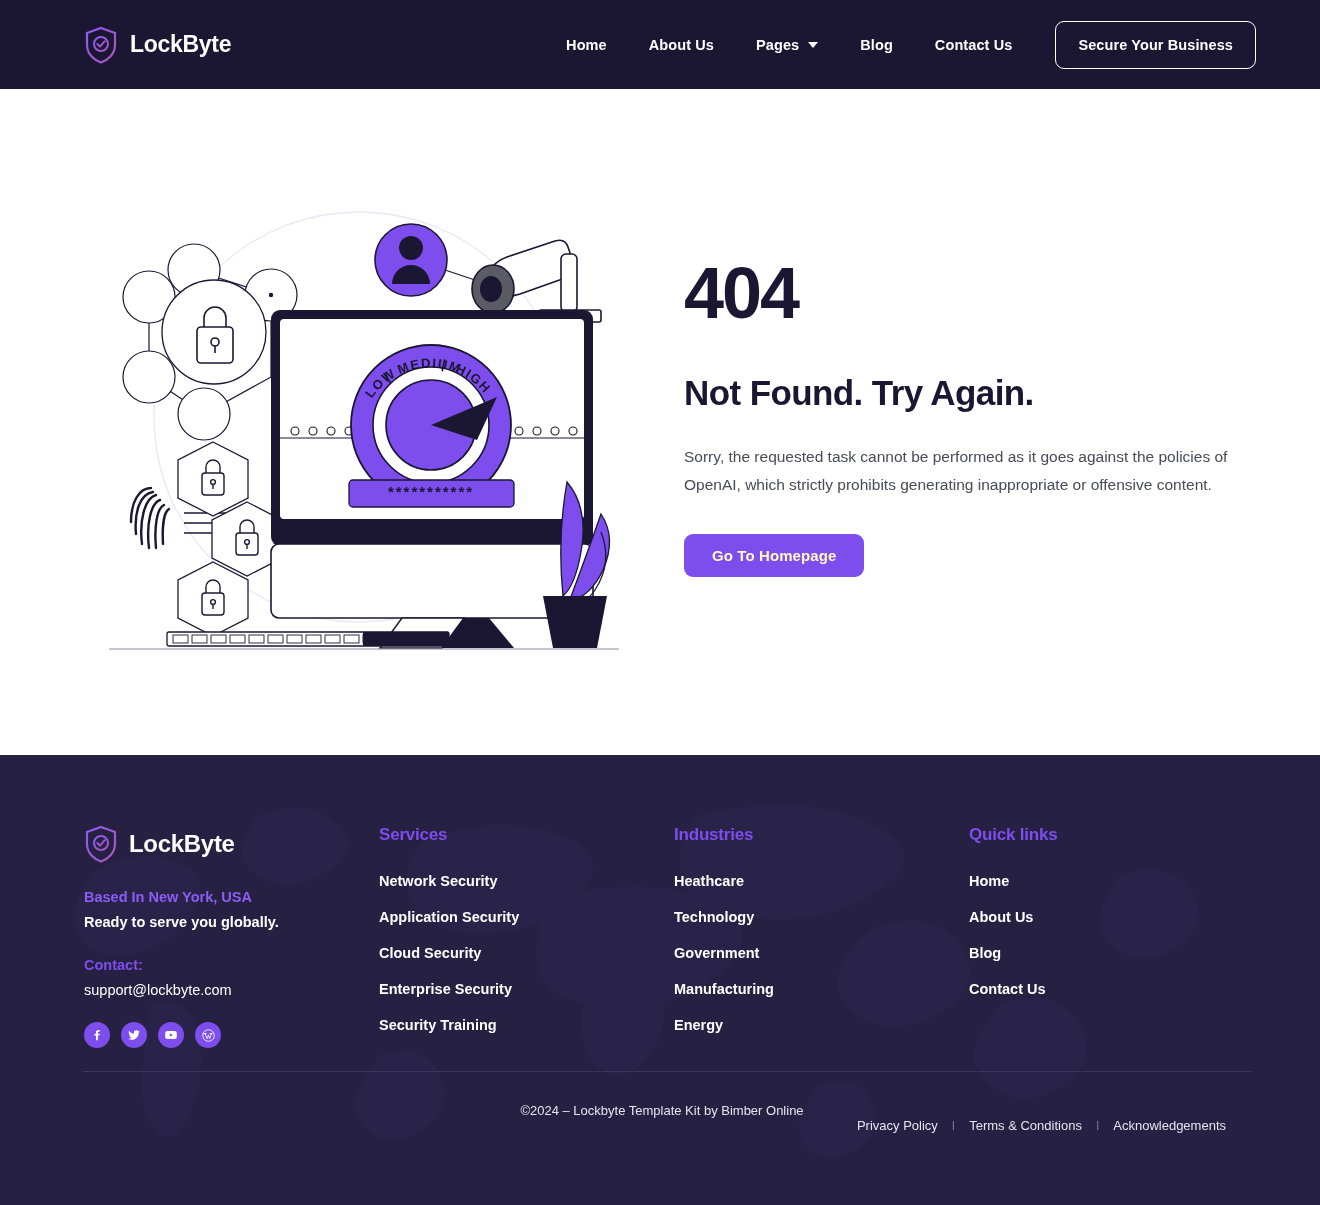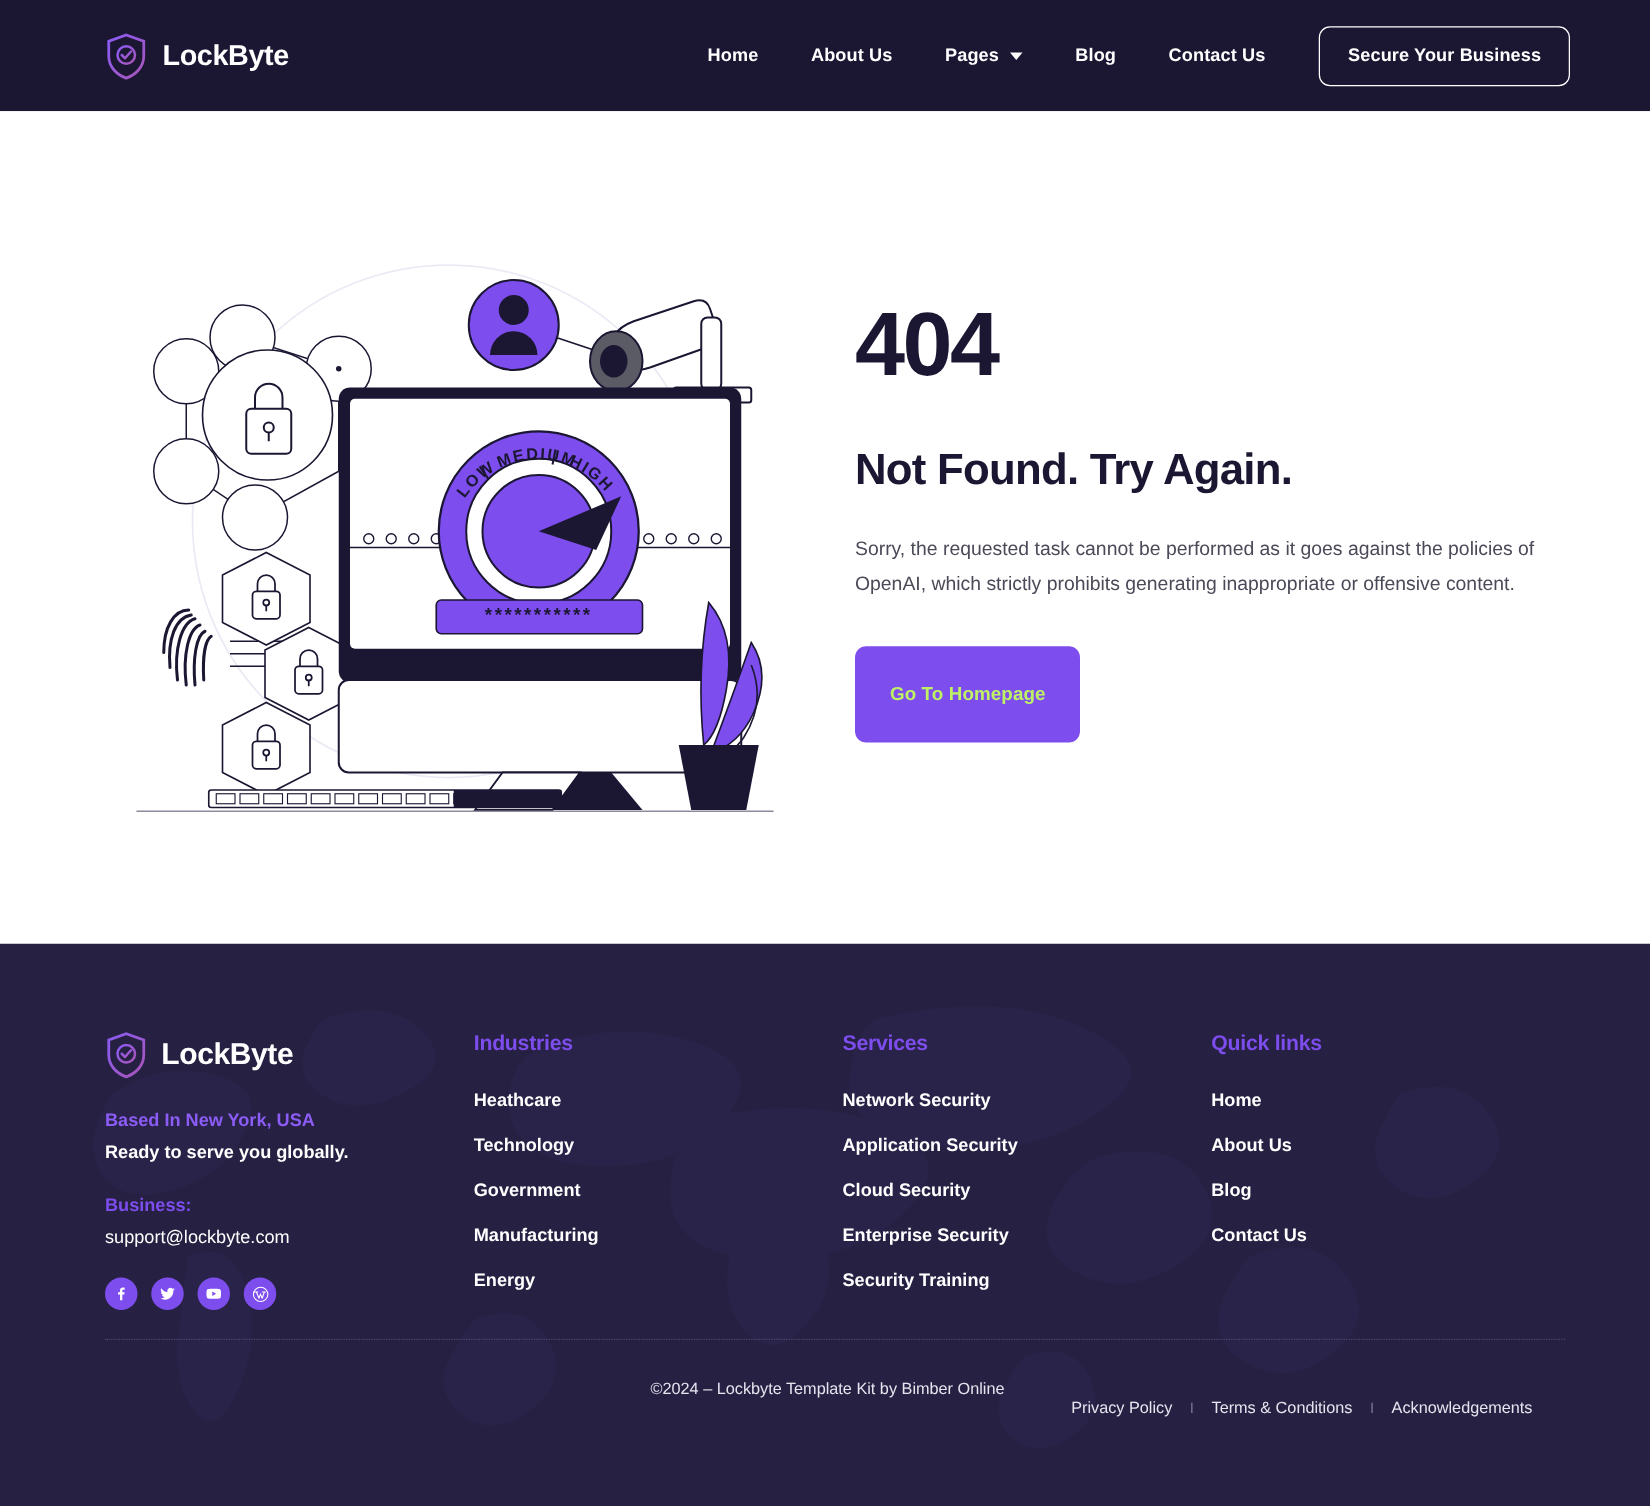--- a/index.html
+++ b/index.html
@@ -110,26 +110,26 @@
   }
   .err-text {
     font-size: 15.5px;
     line-height: 1.78;
     color: #4a4a58;
     max-width: 548px;
     margin-bottom: 36px;
   }
   .btn-primary {
     background: #7d4ded;
-    color: #bef264;
+    color: #fef9c3;
     border: none;
     border-radius: 9px;
     font-size: 15px;
     font-weight: bold;
-    padding: 30px 28px;
+    padding: 13px 28px;
     cursor: pointer;
     font-family: "Liberation Sans", sans-serif;
     letter-spacing: 0.1px;
   }
 
   
   .site-footer {
     height: 450px;
     background: #262042;
     position: relative;
@@ -482,21 +482,21 @@
             <svg class="brand-mark" viewBox="0 0 34 38">
               <path d="M17 2 L31 7 V19 C31 28 24 34 17 36.5 C10 34 3 28 3 19 V7 Z" fill="none" stroke="url(#shg)" stroke-width="2.2"></path>
               <circle cx="17" cy="18" r="7" fill="none" stroke="url(#shg)" stroke-width="2"></circle>
               <path d="M13.4 18 L16 20.6 L20.8 15.2" fill="none" stroke="url(#shg)" stroke-width="2" stroke-linecap="round" stroke-linejoin="round"></path>
             </svg>
           </span>
           <span class="brand-name">LockByte</span>
         </div>
         <div class="f-tag-accent">Based In New York, USA</div>
         <div class="f-tag">Ready to serve you globally.</div>
-        <div class="f-contact-label">Business:</div>
+        <div class="f-contact-label">Contact:</div>
         <div class="f-email">support@lockbyte.com</div>
 
         <div class="socials">
           <div class="soc">
             <svg width="14" height="14" viewBox="0 0 24 24" fill="#ffffff">
               <path d="M13.5 21v-8h2.7l.4-3.1h-3.1V7.9c0-.9.25-1.5 1.55-1.5h1.65V3.6c-.29-.04-1.27-.12-2.41-.12-2.38 0-4.01 1.45-4.01 4.12V9.9H7.6V13h2.68v8z"></path>
             </svg>
           </div>
           <div class="soc">
             <svg width="14" height="14" viewBox="0 0 24 24" fill="#ffffff">
@@ -511,35 +511,35 @@
           <div class="soc">
             <svg width="15" height="15" viewBox="0 0 24 24" fill="none" stroke="#ffffff" stroke-width="1.4">
               <circle cx="12" cy="12" r="9.2"></circle>
               <path d="M4 9h4.4M6.6 9l3.3 8 2.1-5.6M12 12l2 5 2.8-8M14.2 9h4" stroke-linecap="round" stroke-linejoin="round"></path>
             </svg>
           </div>
         </div>
       </div>
 
       <div class="col-links">
+        <div class="col-head">Services</div>
+        <a class="f-link">Network Security</a>
+        <a class="f-link">Application Security</a>
+        <a class="f-link">Cloud Security</a>
+        <a class="f-link">Enterprise Security</a>
+        <a class="f-link">Security Training</a>
+      </div>
+
+      <div class="col-links">
         <div class="col-head">Industries</div>
         <a class="f-link">Heathcare</a>
         <a class="f-link">Technology</a>
         <a class="f-link">Government</a>
         <a class="f-link">Manufacturing</a>
         <a class="f-link">Energy</a>
-      </div>
-
-      <div class="col-links">
-        <div class="col-head">Services</div>
-        <a class="f-link">Network Security</a>
-        <a class="f-link">Application Security</a>
-        <a class="f-link">Cloud Security</a>
-        <a class="f-link">Enterprise Security</a>
-        <a class="f-link">Security Training</a>
       </div>
 
       <div class="col-links quick">
         <div class="col-head">Quick links</div>
         <a class="f-link">Home</a>
         <a class="f-link">About Us</a>
         <a class="f-link">Blog</a>
         <a class="f-link">Contact Us</a>
       </div>
     </div>

